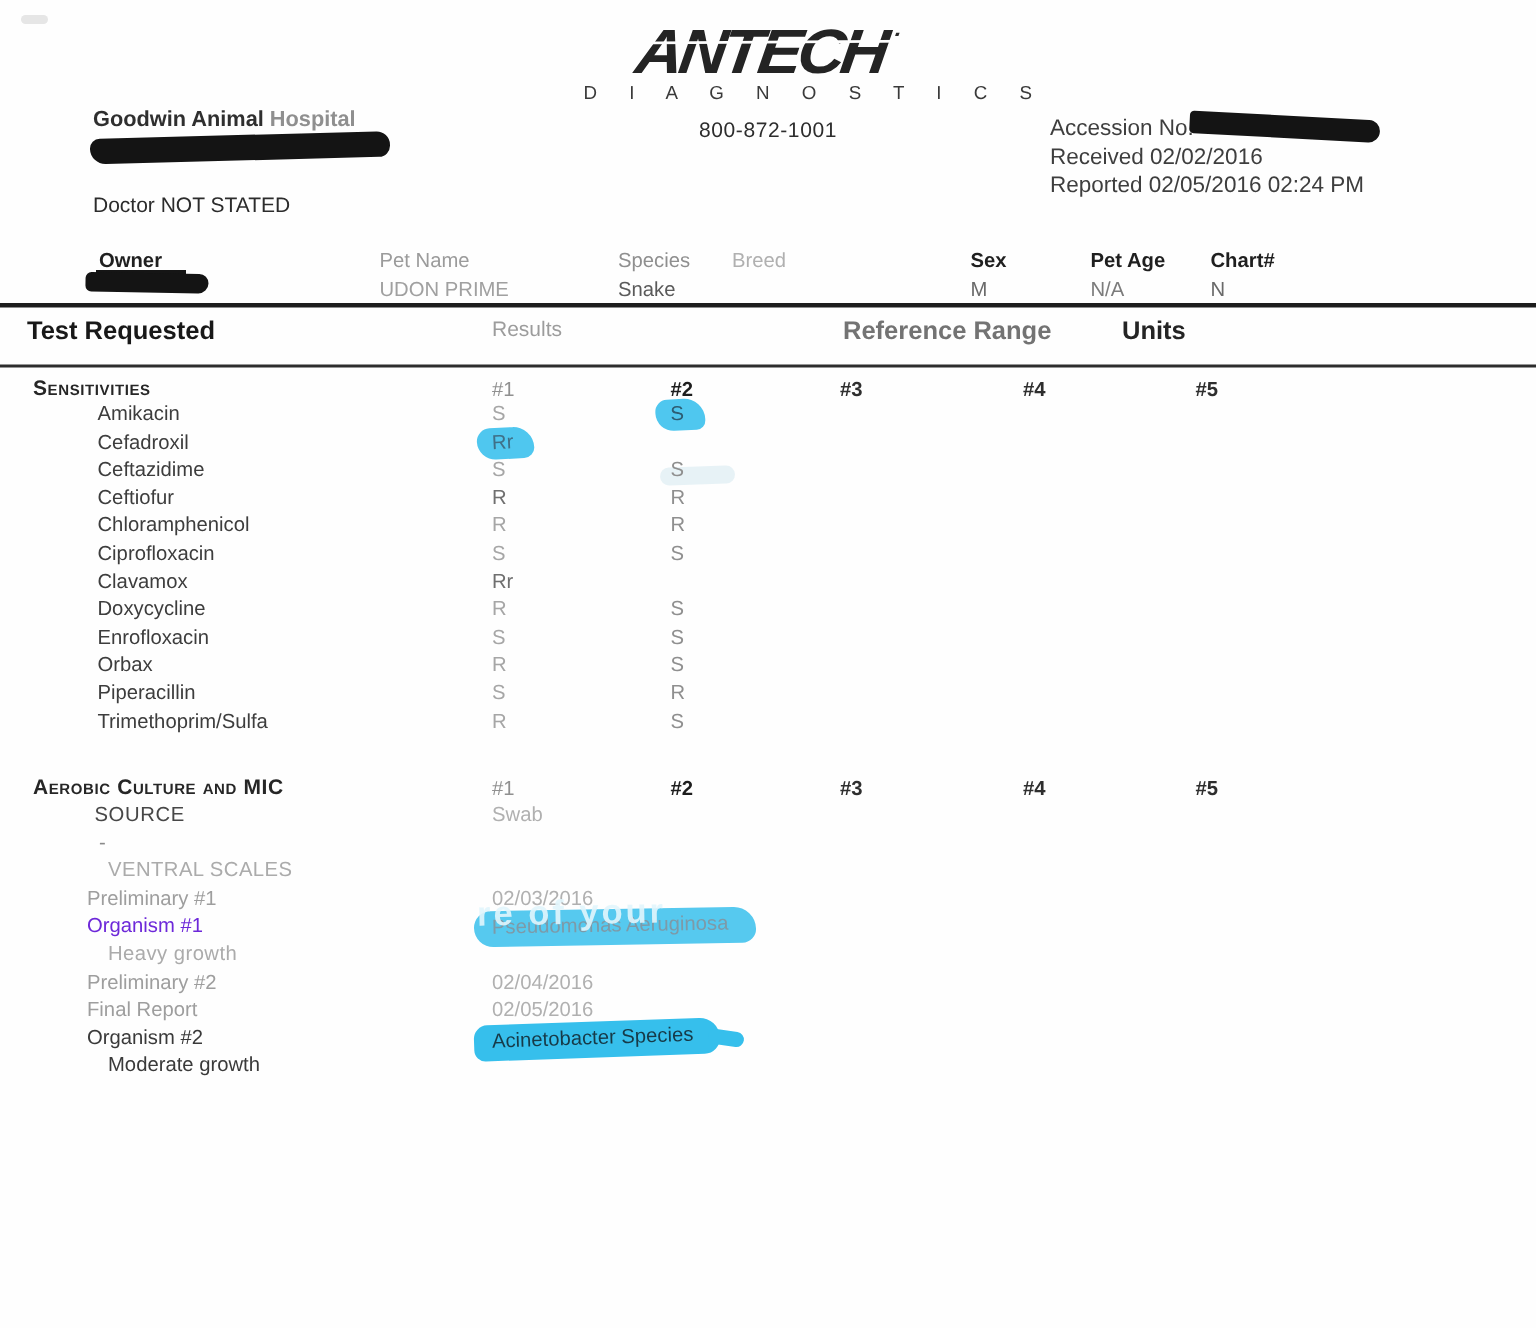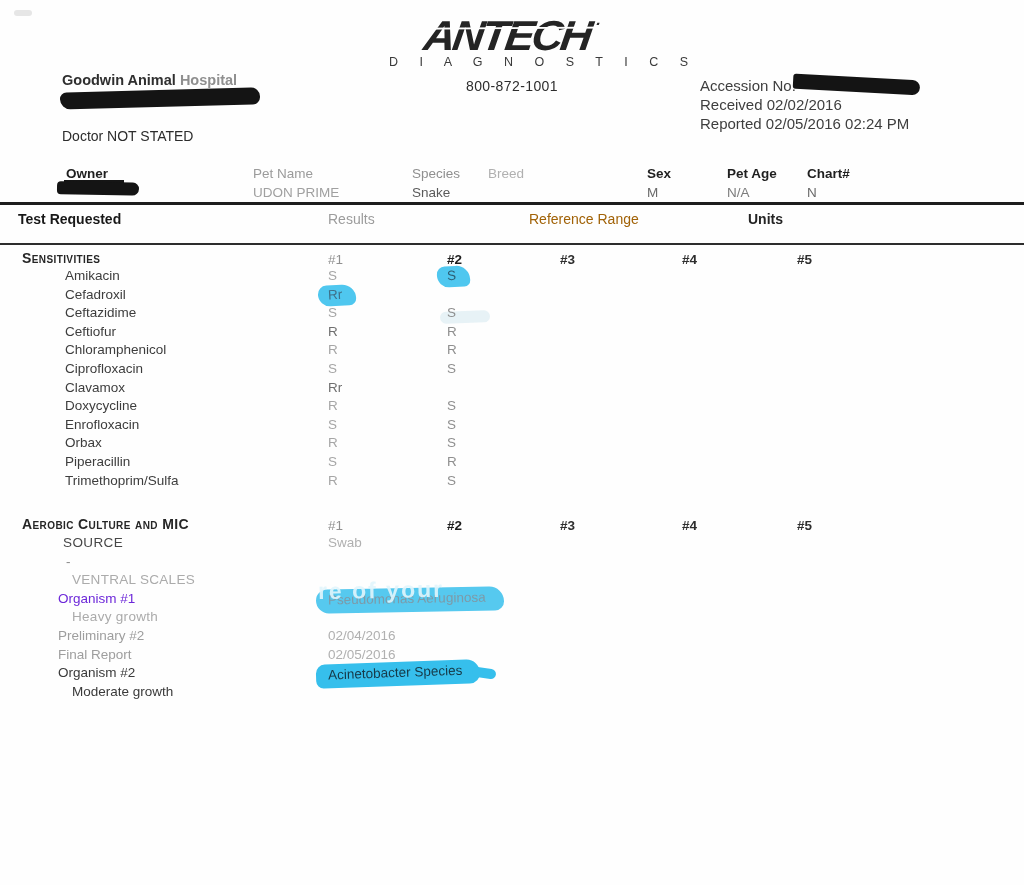--- a/index.html
+++ b/index.html
@@ -38,21 +38,21 @@
   
   .plabel { position:absolute; top:166px; font-size:13.5px; }
   .pvalue { position:absolute; top:185px; font-size:13.5px; }
   .lab-dark { font-weight:bold; color:#1f1f1f; }
   .lab-gray { color:#9b9b9b; }
   .owner-underline { left:64px; top:180px; width:60px; height:2.5px; background:#151515; }
 
   .hr1 { left:0; top:202px; width:1024px; height:3px; background:#1d1d1d; }
   .hr2 { left:0; top:243px; width:1024px; height:2px; background:#2d2d2d; }
 
-  .th { position:absolute; top:211px; font-size:14px; }
+  .th { position:absolute; top:211px; font-size:17px; }
 
   
   .sec-title { position:absolute; left:22px; font-size:14px; font-weight:bold; color:#262626;
                font-variant:small-caps; letter-spacing:.4px; }
   .colhead { position:absolute; font-size:13.5px; }
   .ch1 { left:328px; color:#909090; }
   .ch2 { left:447px; color:#1d1d1d; font-weight:bold; }
   .ch3 { left:560px; color:#2e2e2e; font-weight:bold; }
   .ch4 { left:682px; color:#2e2e2e; font-weight:bold; }
   .ch5 { left:797px; color:#2e2e2e; font-weight:bold; }
@@ -141,21 +141,21 @@
   <span class="pvalue" style="left:253px; color:#a0a0a0">UDON PRIME</span>
   <span class="pvalue" style="left:412px; color:#5a5a5a">Snake</span>
   <span class="pvalue" style="left:488px; color:#9a9a9a"></span>
   <span class="pvalue" style="left:647px; color:#6a6a6a">M</span>
   <span class="pvalue" style="left:727px; color:#7c7c7c">N/A</span>
   <span class="pvalue" style="left:807px; color:#6a6a6a">N</span>
 
   <div class="abs hr1"></div>
   <span class="th" style="left:18px; font-weight:bold; color:#181818">Test Requested</span>
   <span class="th" style="left:328px; color:#9c9c9c; font-size:14px">Results</span>
-  <span class="th" style="left:529px; font-weight:normal; color:#a16207">Reference Range</span>
+  <span class="th" style="left:562px; font-weight:bold; color:#737373">Reference Range</span>
   <span class="th" style="left:748px; font-weight:bold; color:#242424">Units</span>
   <div class="abs hr2"></div>
 
   <div class="sec-title" style="top:250px">Sensitivities</div>
   <span class="colhead ch1" style="top:252px">#1</span>
   <span class="colhead ch2" style="top:252px">#2</span>
   <span class="colhead ch3" style="top:252px">#3</span>
   <span class="colhead ch4" style="top:252px">#4</span>
   <span class="colhead ch5" style="top:252px">#5</span>
 
@@ -235,20 +235,24 @@
       <span class="cl l-source">SOURCE</span>
       <span class="cv">Swab</span>
     </div>
     <div class="trow">
       <span class="cl l-dash">-</span>
     </div>
     <div class="trow">
       <span class="cl l-faint">VENTRAL SCALES</span>
     </div>
     <div class="trow">
+      <span class="cl l-gray">Preliminary #1</span>
+      <span class="cv">02/03/2016</span>
+    </div>
+    <div class="trow">
       <span class="cl l-dim">Organism #1</span>
       <span class="cv" style="color:inherit"><span class="hl-big"><span>Pseudomonas Aeruginosa</span></span></span>
       <span class="watermark">re of your</span>
     </div>
     <div class="trow">
       <span class="cl l-faint">Heavy growth</span>
     </div>
     <div class="trow">
       <span class="cl l-gray">Preliminary #2</span>
       <span class="cv">02/04/2016</span>

